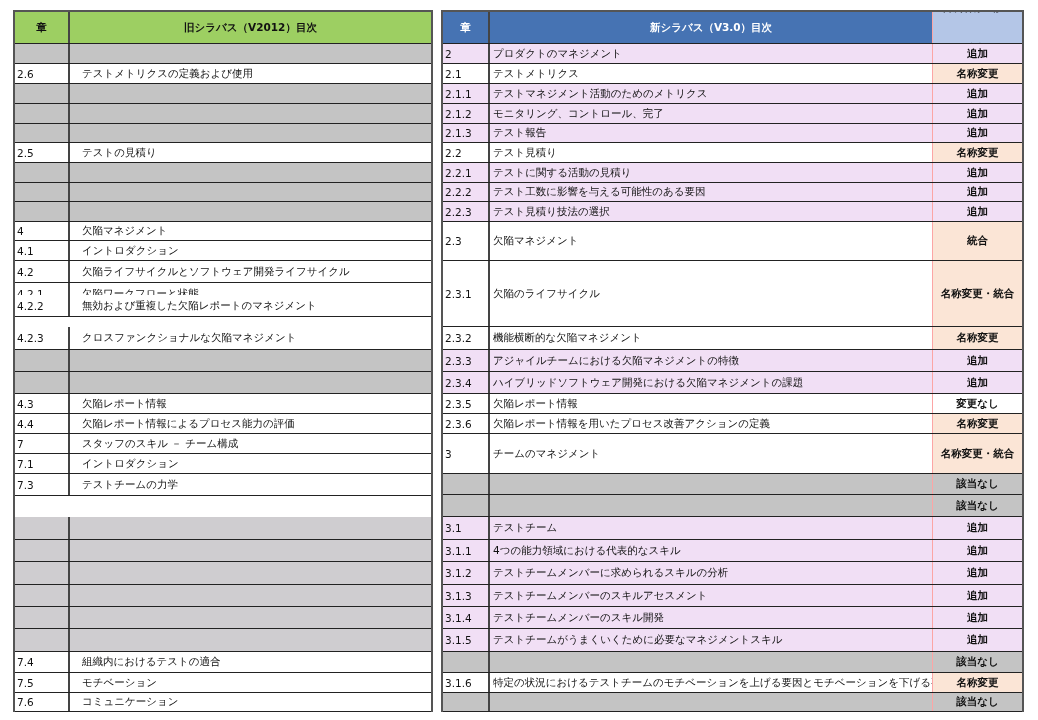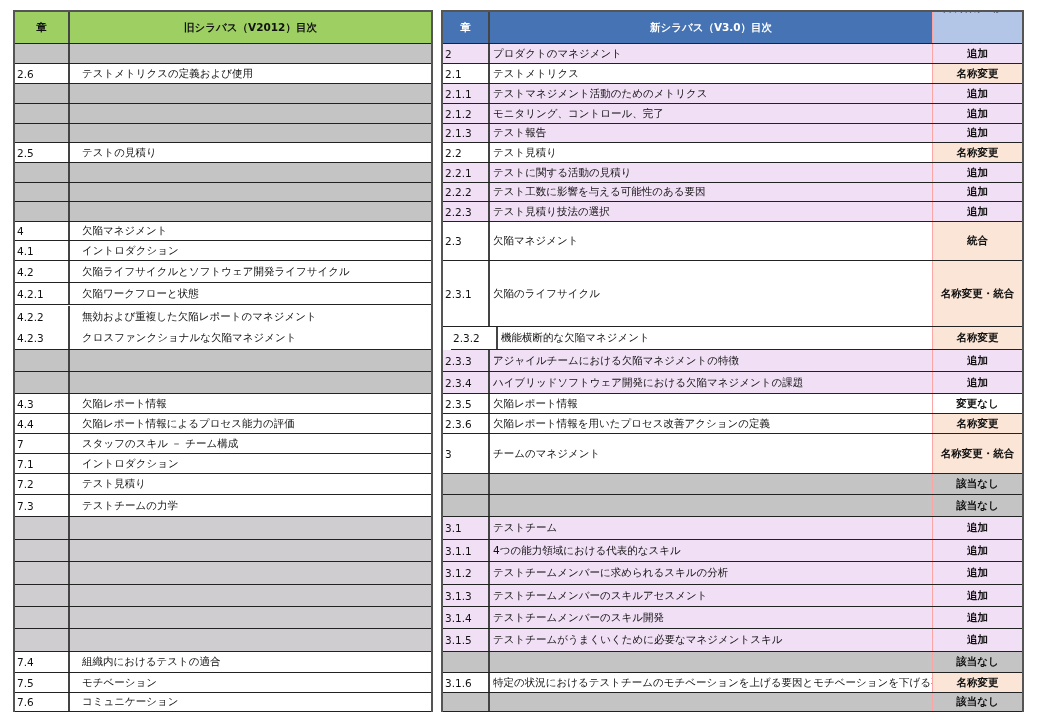--- a/index.html
+++ b/index.html
@@ -85,21 +85,21 @@
         <div class="cell c-title">イントロダクション</div>
       </div>
       <div class="row white" style="top: 249px; height: 22px;">
         <div class="cell c-num">4.2</div>
         <div class="cell c-title">欠陥ライフサイクルとソフトウェア開発ライフサイクル</div>
       </div>
       <div class="row white" style="top: 271px; height: 22px;">
         <div class="cell c-num">4.2.1</div>
         <div class="cell c-title">欠陥ワークフローと状態</div>
       </div>
-      <div class="row white" style="top: 294px; height: 22px;">
+      <div class="row white" style="top: 283px; height: 22px;">
         <div class="cell c-num">4.2.2</div>
         <div class="cell c-title">無効および重複した欠陥レポートのマネジメント</div>
       </div>
       <div class="row white" style="top: 315px; height: 23px;">
         <div class="cell c-num">4.2.3</div>
         <div class="cell c-title">クロスファンクショナルな欠陥マネジメント</div>
       </div>
       <div class="row gray" style="top: 338px; height: 22px;">
         <div class="cell c-num"></div>
         <div class="cell c-title"></div>
@@ -121,21 +121,21 @@
         <div class="cell c-title">スタッフのスキル － チーム構成</div>
       </div>
       <div class="row white" style="top: 442px; height: 20px;">
         <div class="cell c-num">7.1</div>
         <div class="cell c-title">イントロダクション</div>
       </div>
       <div class="row white" style="top: 462px; height: 21px;">
         <div class="cell c-num">7.2</div>
         <div class="cell c-title">テスト見積り</div>
       </div>
-      <div class="row white" style="top: 483px; height: 22px; justify-content: flex-end;">
+      <div class="row white" style="top: 462px; height: 22px; justify-content: flex-end;">
         <div class="cell c-num">7.3</div>
         <div class="cell c-title">テストチームの力学</div>
       </div>
       <div class="row gray2" style="top: 505px; height: 23px;">
         <div class="cell c-num"></div>
         <div class="cell c-title"></div>
       </div>
       <div class="row gray2" style="top: 528px; height: 22px;">
         <div class="cell c-num"></div>
         <div class="cell c-title"></div>
@@ -229,21 +229,21 @@
       <div class="row white" style="top: 210px; height: 39px;">
         <div class="cell c-num">2.3</div>
         <div class="cell c-title">欠陥マネジメント</div>
         <div class="cell c-status st-rename">統合</div>
       </div>
       <div class="row white" style="top: 249px; height: 66px;">
         <div class="cell c-num">2.3.1</div>
         <div class="cell c-title">欠陥のライフサイクル</div>
         <div class="cell c-status st-rename">名称変更・統合</div>
       </div>
-      <div class="row white" style="top: 315px; height: 23px; margin-left: 8px;">
+      <div class="row white" style="top: 315px; height: 23px;">
         <div class="cell c-num">2.3.2</div>
         <div class="cell c-title">機能横断的な欠陥マネジメント</div>
         <div class="cell c-status st-rename">名称変更</div>
       </div>
       <div class="row pink" style="top: 338px; height: 22px;">
         <div class="cell c-num">2.3.3</div>
         <div class="cell c-title">アジャイルチームにおける欠陥マネジメントの特徴</div>
         <div class="cell c-status st-add">追加</div>
       </div>
       <div class="row pink" style="top: 360px; height: 22px;">

